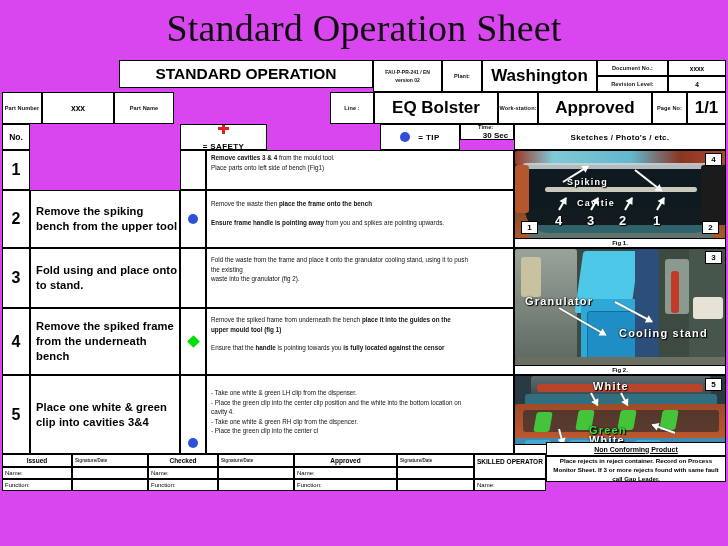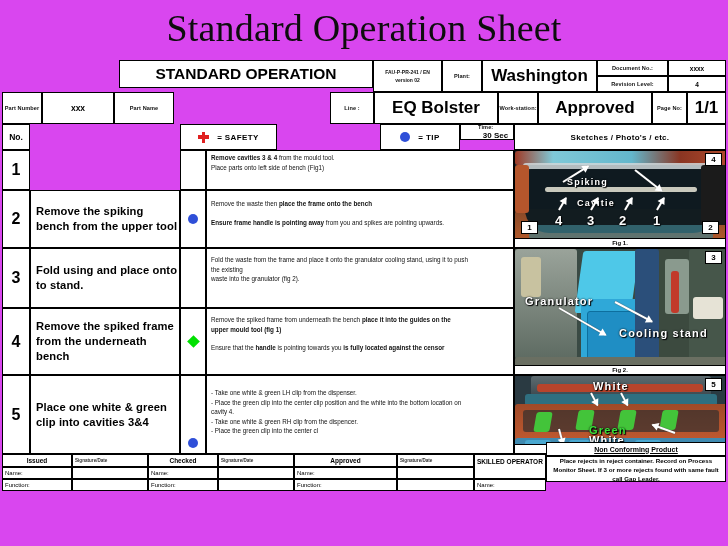--- a/index.html
+++ b/index.html
@@ -226,21 +226,21 @@
     <div class="cell" style="left:650px;top:32px;width:35px;height:32px;">
       <span class="lbl-sm">Page No:</span>
     </div>
     <div class="cell" style="left:685px;top:32px;width:39px;height:32px;">
       <span class="val-lg">1/1</span>
     </div>
 
     <div class="cell" style="left:0;top:64px;width:28px;height:26px;">
       <span class="val-sm">No.</span>
     </div>
-    <div class="cell sym-cell" style="left:178px;top:64px;width:97px;height:26px;">
+    <div class="cell sym-cell" style="left:178px;top:64px;width:87px;height:26px;flex-direction:column;">
       <span class="plus"></span>
       <span class="txt">= SAFETY</span>
     </div>
     <div class="cell sym-cell" style="left:378px;top:64px;width:80px;height:26px;">
       <span class="circle"></span>
       <span class="txt">= TIP</span>
     </div>
     <div class="cell" style="left:458px;top:64px;width:54px;height:16px;flex-direction:column;align-items:flex-start;padding-left:17px;justify-content:center;">
       <span class="lbl-sm">Time:</span>
       <span style="font-size:8px;font-weight:700;align-self:center;">30 Sec</span>

